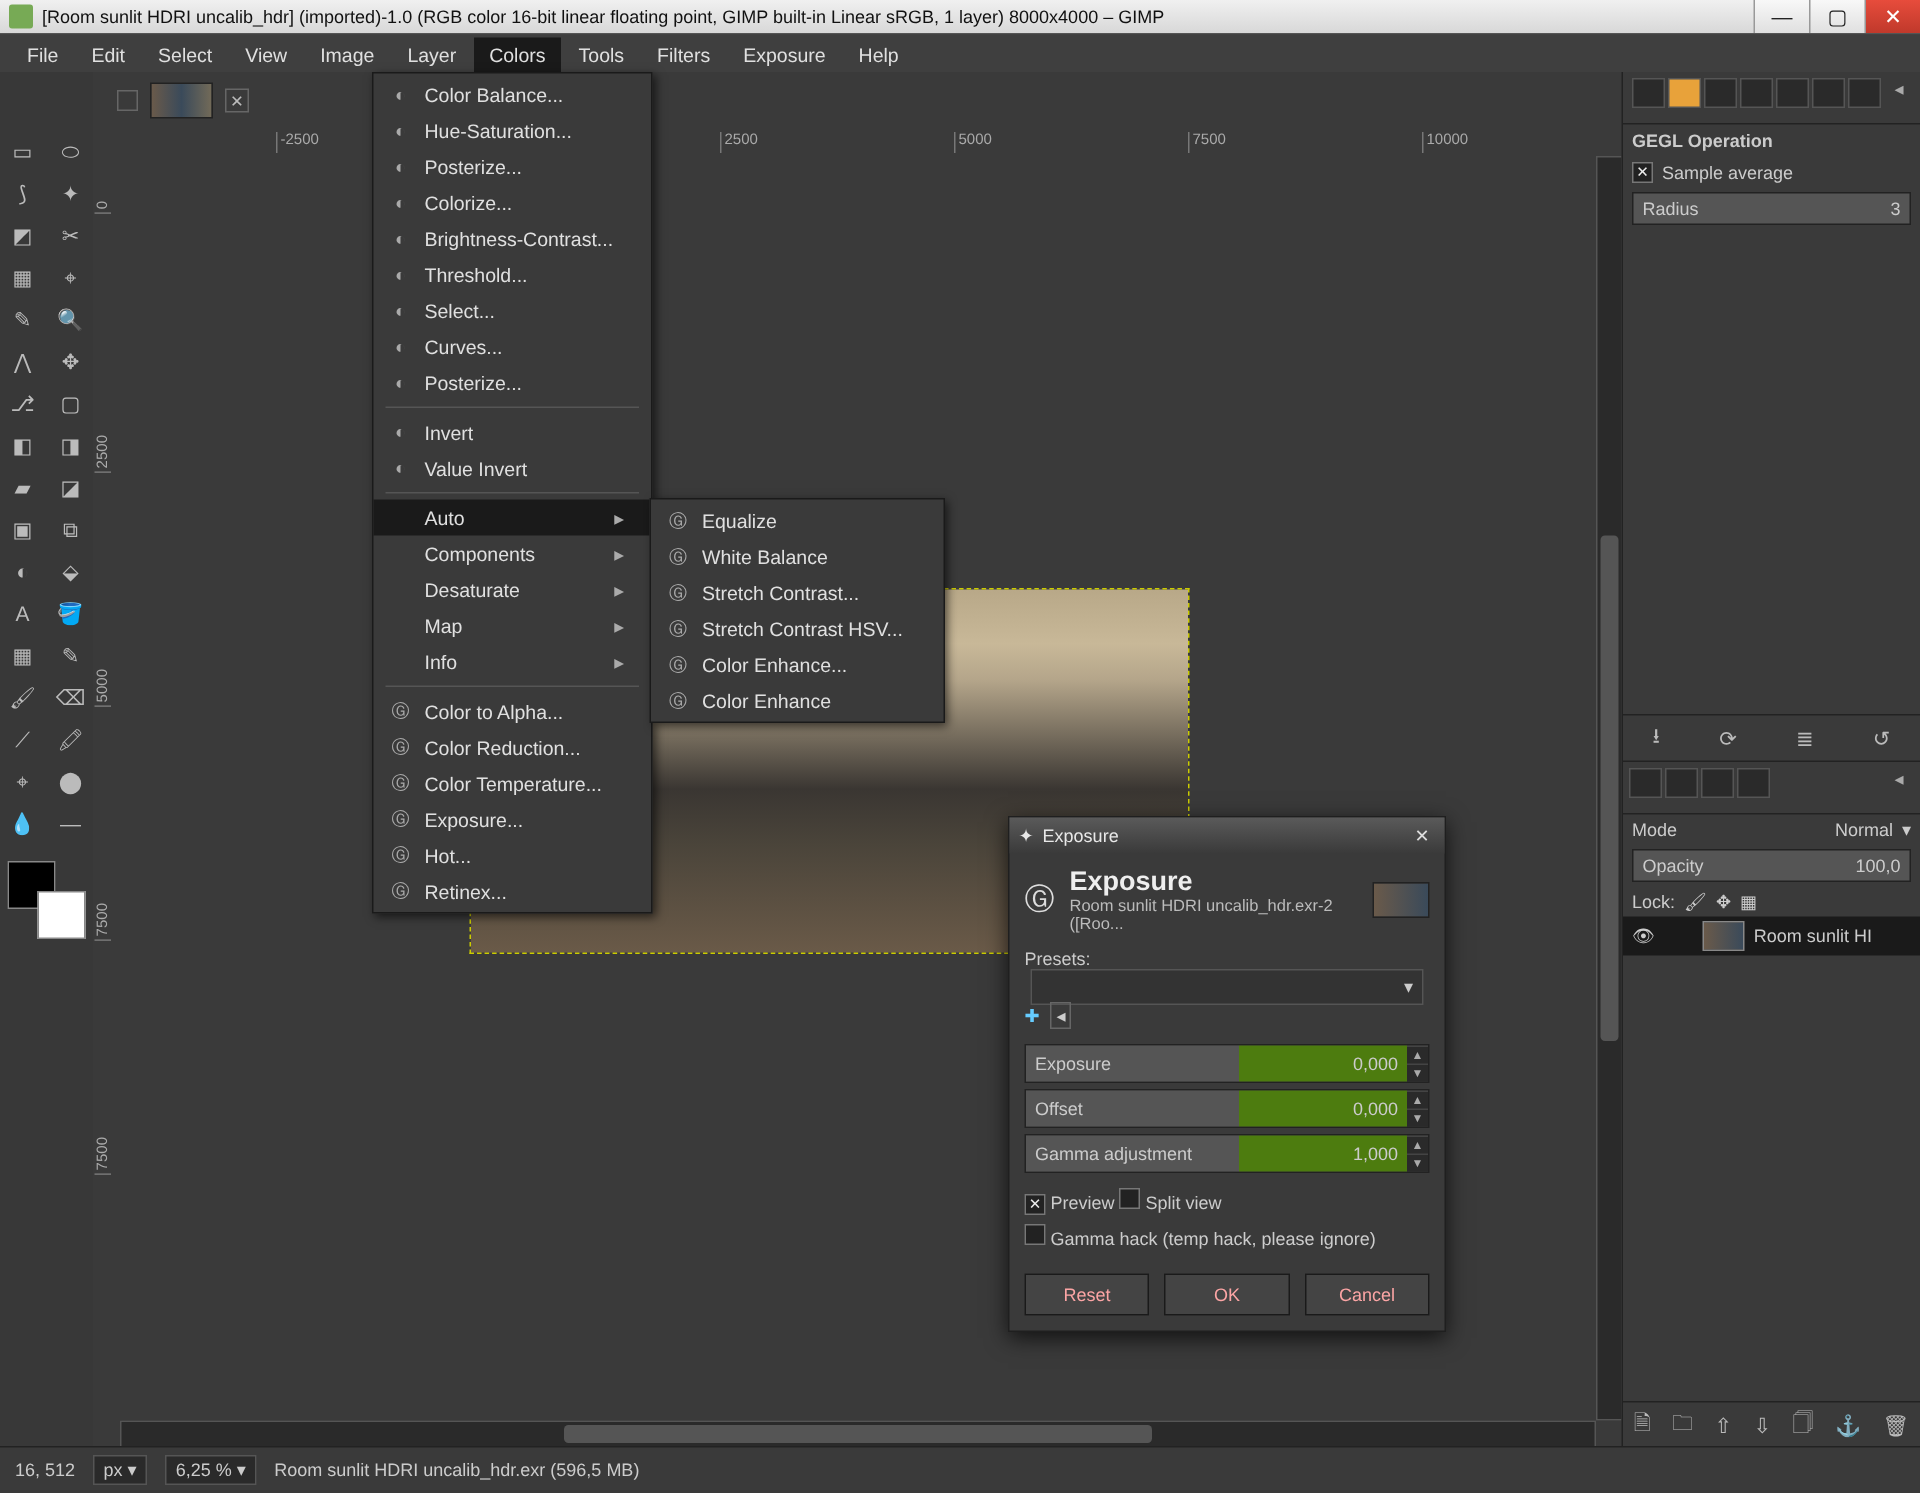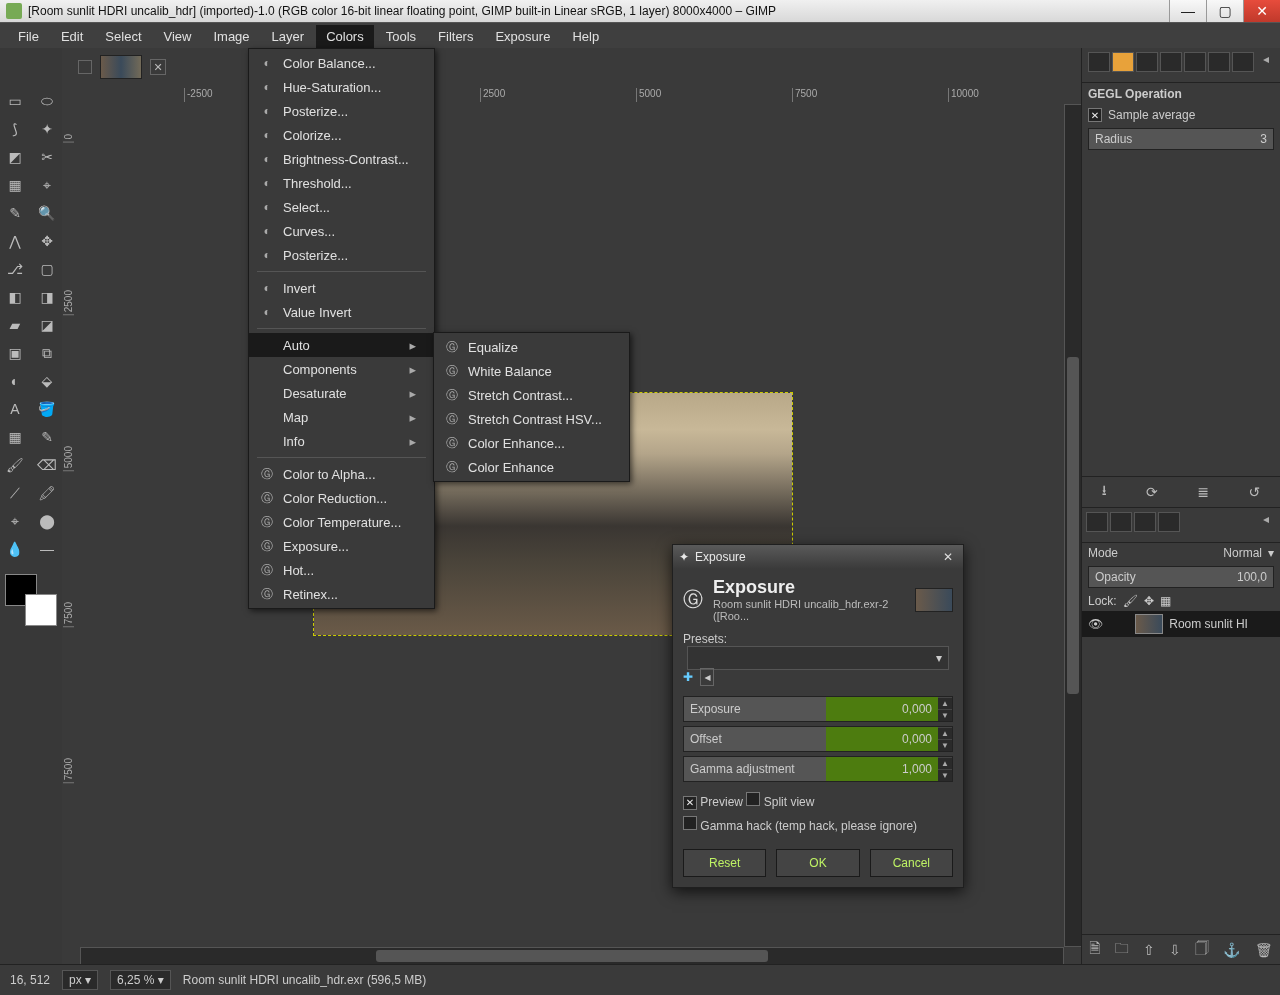--- a/index.html
+++ b/index.html
@@ -66,21 +66,21 @@
   .dialog .dtitle .dclose{ width:18px;height:18px;display:flex;align-items:center;justify-content:center;color:#ddd;}
   .dialog .dhead { display:flex; align-items:center; padding:8px 10px; gap:10px;}
   .dialog .dhead .big{ font-size:18px; font-weight:bold; color:#eee;}
   .dialog .dhead .sub{ font-size:11px; color:#bbb;}
   .dialog .slidrow{ display:flex; align-items:stretch; margin:4px 10px; border:1px solid #222;}
   .dialog .slidrow .label{ width:130px; background:#555; padding:5px 6px;}
   .dialog .slidrow .val{ flex:1; background:#4d7c0f; text-align:right; padding:5px 6px;}
   .dialog .slidrow .spin{ width:14px; background:#2a2a2a; display:flex; flex-direction:column;}
   .dialog .slidrow .spin span{flex:1;display:flex;align-items:center;justify-content:center;font-size:8px;color:#aaa;border-top:1px solid #444;}
   .dialog .btns{ display:flex; gap:10px; padding:10px; justify-content:center;}
-  .dialog .btn{ flex:1; text-align:center; padding:6px 0; background:#444; border:1px solid #1a1a1a; color:#bef264;}
+  .dialog .btn{ flex:1; text-align:center; padding:6px 0; background:#444; border:1px solid #1a1a1a; color:#fca5a5;}
 </style>
 </head>
 <body>
 
 <div class="titlebar">
   <div class="gimp-icon"></div>
   <div class="title">[Room sunlit HDRI uncalib_hdr] (imported)-1.0 (RGB color 16-bit linear floating point, GIMP built-in Linear sRGB, 1 layer) 8000x4000 – GIMP</div>
   <div class="winbtns">
     <div class="winbtn">—</div>
     <div class="winbtn">▢</div>

